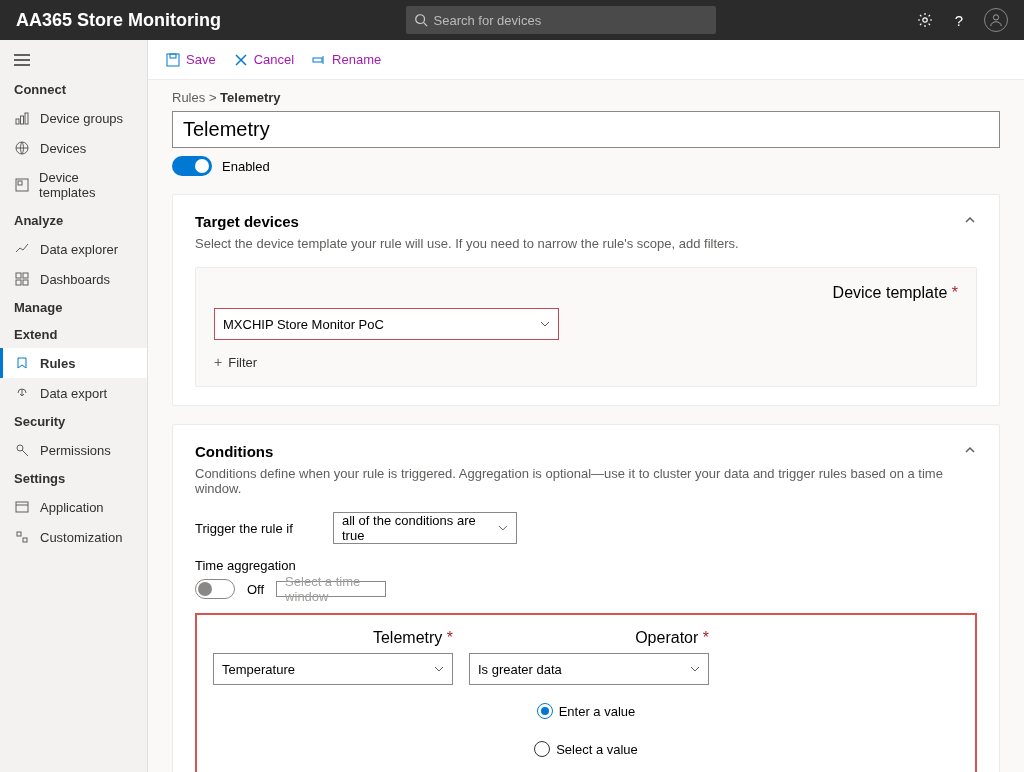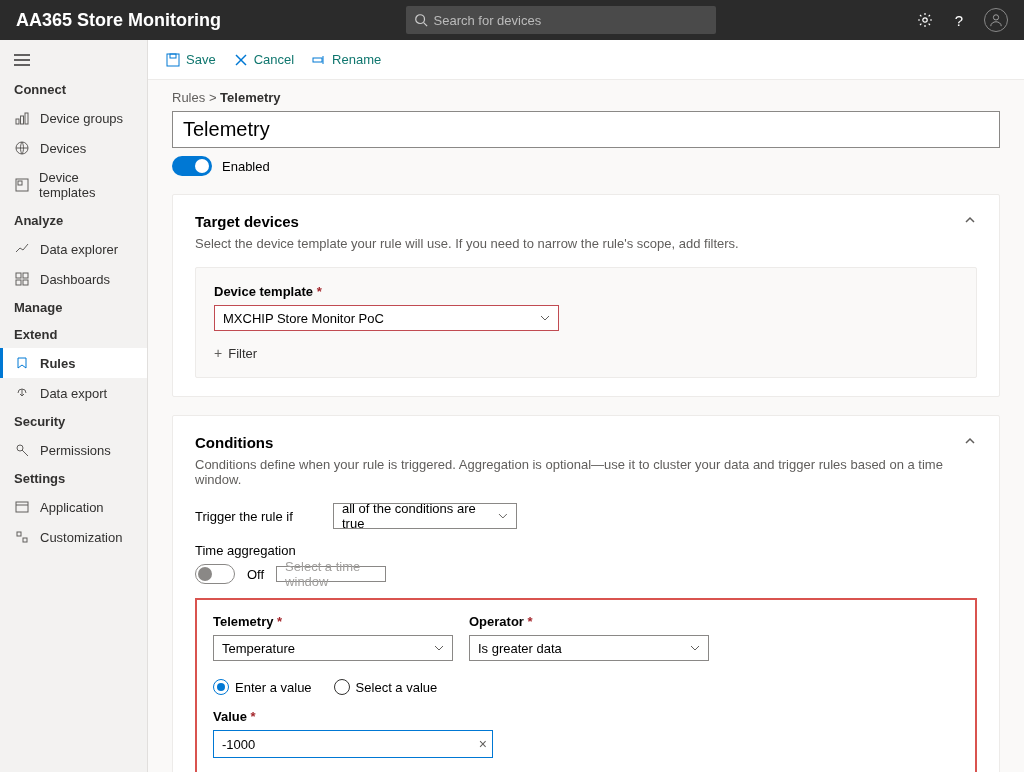--- a/index.html
+++ b/index.html
@@ -21,63 +21,63 @@
 .sidebar { width: 148px; background: #f3f2f1; border-right: 1px solid #e1dfdd; padding-top: 8px; font-size: 13px; color: #323130; }
 .sidebar .hamburger { padding: 6px 14px 10px 14px; cursor:pointer; }
 .sidebar .group-head { padding: 6px 14px; font-weight: 600; color: #323130; font-size: 13px; }
 .sidebar .item { display: flex; align-items: center; padding: 7px 14px; gap: 10px; cursor: pointer; color: #323130; }
 .sidebar .item.active { background: #fff; border-left: 3px solid #0078d4; padding-left: 11px; font-weight: 600; }
 .sidebar .sicon { width: 16px; height: 16px; display:flex; align-items:center; justify-content:center; color:#605e5c; }
 .sidebar .item.active .sicon { color:#0078d4; }
 
 .main { flex: 1; background: #faf9f8; overflow-y: auto; }
 .cmdbar { height: 40px; background: #fff; border-bottom: 1px solid #edebe9; display: flex; align-items: center; padding: 0 18px; gap: 18px; font-size: 13px; }
-.cmdbar .cmd { display: flex; align-items: center; gap: 6px; color: #0f766e; cursor: pointer; }
+.cmdbar .cmd { display: flex; align-items: center; gap: 6px; color: #a21caf; cursor: pointer; }
 .cmdbar .cmd .cicon { width: 14px; height: 14px; color: #0078d4; display:flex; align-items:center; justify-content:center;}
 
 .content { padding: 10px 24px 24px 24px; }
 .breadcrumb { font-size: 13px; color: #605e5c; margin-bottom: 6px; }
 .breadcrumb .bc-cur { color: #323130; font-weight: 600; }
 .title-input { width: 100%; font-size: 20px; padding: 6px 10px; border: 1px solid #8a8886; background: #fff; margin-bottom: 8px; }
 .enable-row { display: flex; align-items: center; gap: 10px; font-size: 13px; margin-bottom: 18px; }
 .toggle { width: 40px; height: 20px; border-radius: 10px; background: #0078d4; position: relative; cursor:pointer; }
 .toggle .knob { position: absolute; width: 14px; height: 14px; background: #fff; border-radius: 50%; top: 3px; right: 3px; }
 .toggle.off { background: #fff; border: 1px solid #8a8886; }
 .toggle.off .knob { background: #8a8886; left: 2px; right: auto; top:2px; }
 
 .card { background: #fff; border: 1px solid #edebe9; border-radius: 2px; padding: 18px 22px; margin-bottom: 18px; position: relative; }
 .card .chead { display: flex; justify-content: space-between; }
 .card .chead .ct { font-size: 15px; font-weight: 600; margin-bottom: 6px; }
 .card .chead .chev { color:#605e5c; cursor:pointer; }
 .card .cdesc { font-size: 13px; color: #605e5c; margin-bottom: 16px; }
 
 .inner-box { background: #faf9f8; border: 1px solid #edebe9; border-radius: 2px; padding: 16px 18px; }
-.field-label { font-size: 13px; font-weight: 700; margin-bottom: 6px; }
+.field-label { font-size: 16px; font-weight: 400; margin-bottom: 6px; text-align: right; }
 .field-label .req { color: #a4262c; }
-.faux-select { width: 345px; height: 26px; border: 1px solid #8a8886; background: #fff; padding: 0 8px; font-size: 13px; display:flex; align-items:center; justify-content:space-between; cursor:pointer; }
+.faux-select { width: 345px; height: 32px; border: 1px solid #8a8886; background: #fff; padding: 0 8px; font-size: 13px; display:flex; align-items:center; justify-content:space-between; cursor:pointer; }
 .faux-select.error { border-color: #c14b52; }
 .faux-select.small { width: 184px; }
 .faux-select.op { width: 240px; }
 .faux-select.tw { width: 110px; color:#a19f9d; height:16px; }
 .faux-select .caret { width: 10px; height: 10px; }
 
 .add-row { margin-top: 14px; display:flex; align-items:center; gap:6px; font-size:13px; color:#323130; cursor:pointer; }
 .add-row .plus { font-size: 14px; color:#605e5c; }
 
 .trigger-row, .agg-row { display:flex; align-items:center; gap: 18px; font-size:13px; margin-bottom:14px; }
 .trigger-row .lbl { width: 120px; }
 .agg-row { gap: 12px; }
 
 .cond-box { border: 2px solid #d9534f; padding: 14px 16px 18px 16px; margin-top: 6px; }
 .cond-fields { display:flex; gap: 16px; }
 .cond-fields .col { flex: 0 1 auto; }
 .cond-fields .col.tel { width: 240px; }
 .cond-fields .col.op  { width: 240px; }
 
-.radio-row { display:flex; gap: 22px; align-items:center; margin-top: 18px; margin-bottom: 14px; }
+.radio-row { display:flex; gap: 22px; align-items:center; margin-top: 18px; margin-bottom: 14px; flex-direction: column; }
 .radio { display:flex; align-items:center; gap:6px; font-size:13px; cursor:pointer;}
 .radio .rcirc { width:16px; height:16px; border:1px solid #323130; border-radius:50%; display:flex; align-items:center; justify-content:center; }
 .radio .rcirc.sel { border-color:#0078d4; }
 .radio .rcirc.sel::after { content:""; width:8px; height:8px; border-radius:50%; background:#0078d4; }
 
 .val-input { width: 280px; height: 28px; border: 1px solid #0078d4; padding: 0 26px 0 8px; font-size: 13px; outline:none; }
 .val-wrap { position:relative; display:inline-block; }
 .val-wrap .clear { position:absolute; right:6px; top:50%; transform:translateY(-50%); font-size:14px; color:#605e5c; cursor:pointer; }
 
 svg { display:block; }

